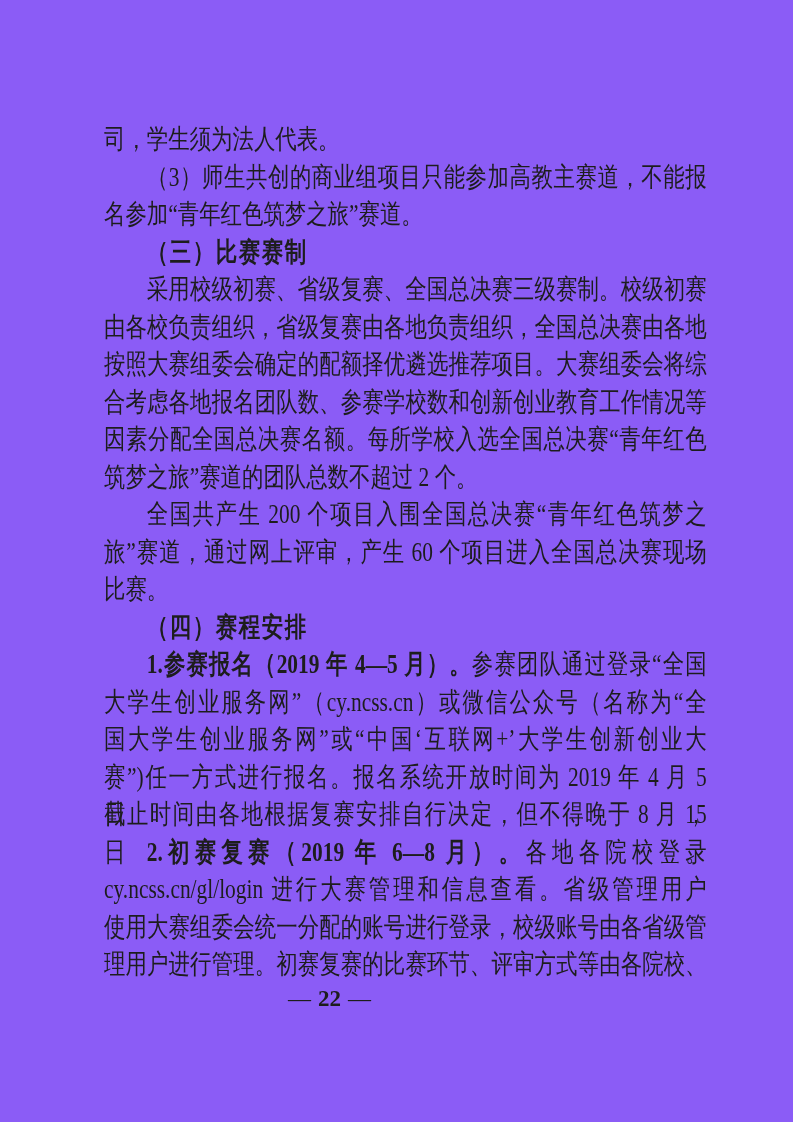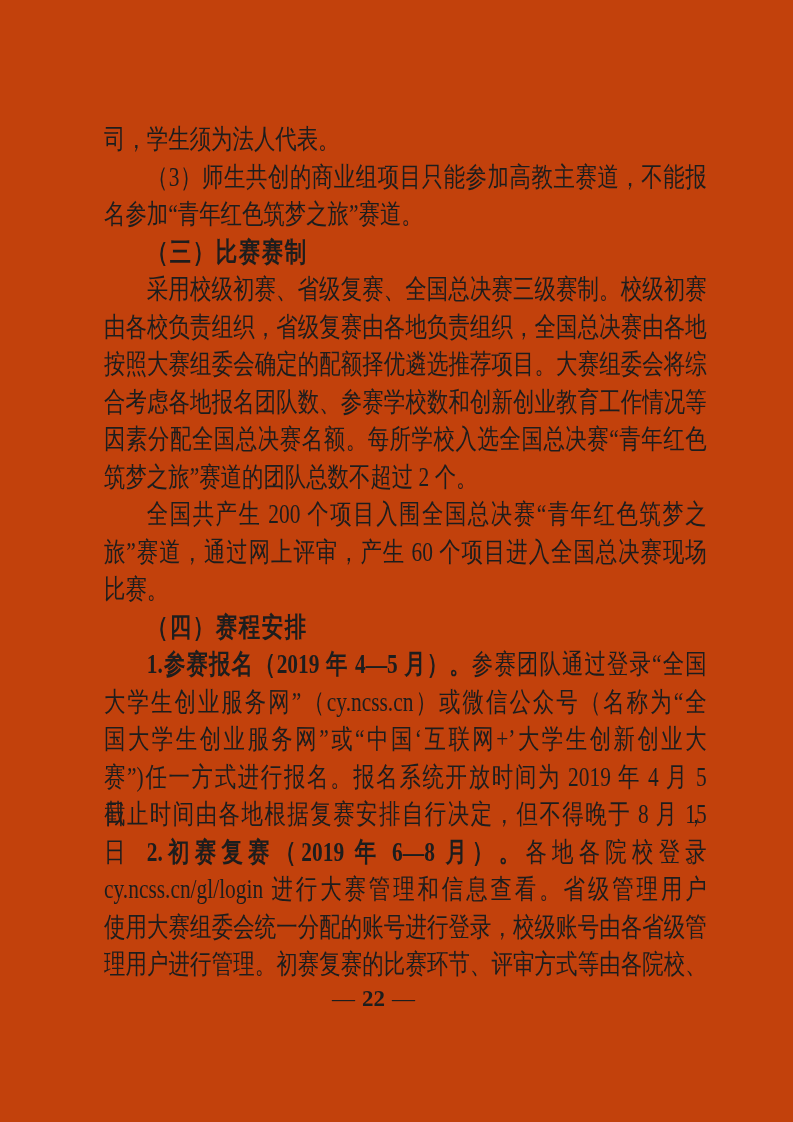--- a/index.html
+++ b/index.html
@@ -5,21 +5,21 @@
   html, body {
     margin: 0;
     padding: 0;
     background: #ffffff;
     overflow: hidden;
   }
   .page {
     position: relative;
     width: 793px;
     height: 1122px;
-    background: #c2410c;
+    background: #8b5cf6;
     font-family: "Liberation Serif", "DejaVu Serif", serif;
     color: #1d1d1d;
     overflow: hidden;
   }
   .content {
     position: absolute;
     left: 104px;
     top: 121px;
     width: 760px;               
     transform: scaleX(0.793);   
@@ -48,21 +48,20 @@
   }
   .footer {
     position: absolute;
     left: 0;
     top: 985px;
     width: 659px;
     text-align: center;
     font-size: 23px;
     line-height: 28px;
     color: #1d1d1d;
-    padding-left: 44px;
   }
   .footer .pagenum {
     font-weight: 700;
     margin: 0 7px;
   }
 </style>
 </head>
 <body>
 
 <div class="page">

